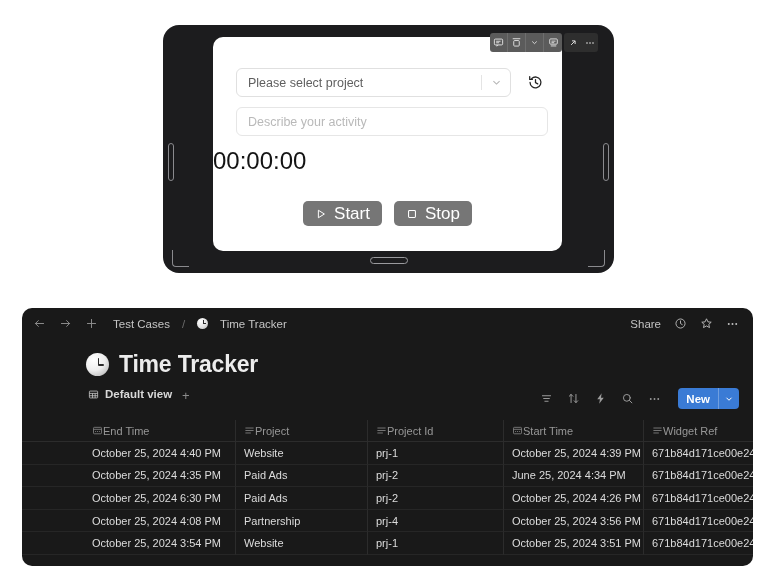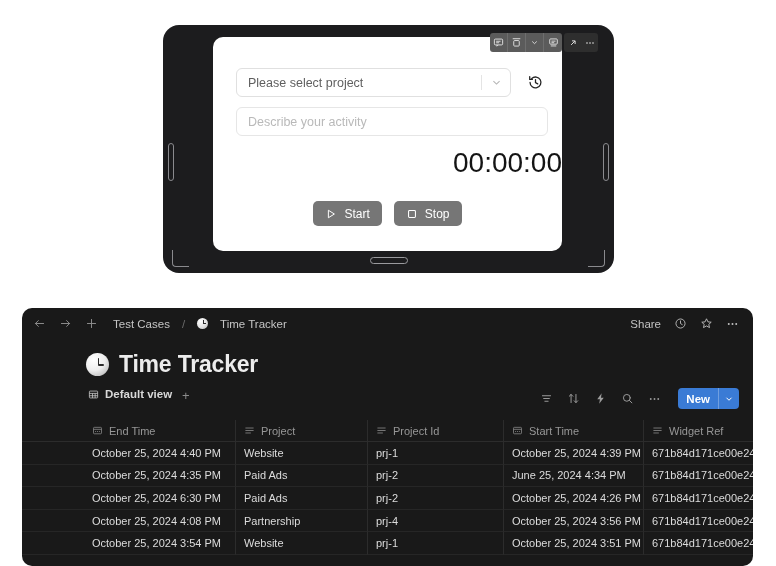--- a/index.html
+++ b/index.html
@@ -127,40 +127,40 @@
   }
   .w-input .placeholder {
     padding-left: 11px;
     font-size: 12.5px;
     color: #b9b9b9;
     white-space: nowrap;
   }
   .timer {
     position: absolute;
     left: 0; right: 0; top: 110px;
-    text-align: right;
-    font-size: 28px;
+    text-align: left;
+    font-size: 24px;
     font-weight: 400;
     color: #141414;
     letter-spacing: 0px;
     font-family: "Liberation Sans", sans-serif;
   }
   .btn-row {
     position: absolute;
     left: 0; right: 0; top: 164px;
     display: flex; justify-content: center; gap: 12px;
   }
   .ctrl-btn {
     display: flex; align-items: center; gap: 7px;
     height: 25px;
     padding: 0 12px;
     background: #767676;
     border-radius: 5px;
     color: #ffffff;
-    font-size: 12px;
+    font-size: 17px;
     border: none;
     cursor: pointer;
   }
   .ctrl-btn svg { display: block; }
 
   
   .notion {
     position: absolute;
     left: 22px; top: 308px;
     width: 731px; height: 258px;
@@ -253,21 +253,20 @@
     border-bottom: 1px solid #262626;
     border-right: 1px solid #2c2c2c;
     font-size: 11px;
     color: #dcdcdc;
     padding-left: 8px;
     overflow: hidden; white-space: nowrap;
   }
   .n-trow.header .n-cell {
     color: #979797;
     border-bottom: 1px solid #2c2c2c;
-    gap: 6px;
   }
   .n-trow.header .n-gutter { border-bottom: 1px solid #2c2c2c; }
   .c0 { width: 152px; flex:none; }
   .c1 { width: 132px; flex:none; }
   .c2 { width: 136px; flex:none; }
   .c3 { width: 140px; flex:none; }
   .c4 { width: 109px; flex:none; border-right:none; }
   .hicon { display:flex; align-items:center; justify-content:center; width:11px; height:11px; color:#8e8e8e; flex:none; }
 </style>
 </head>

